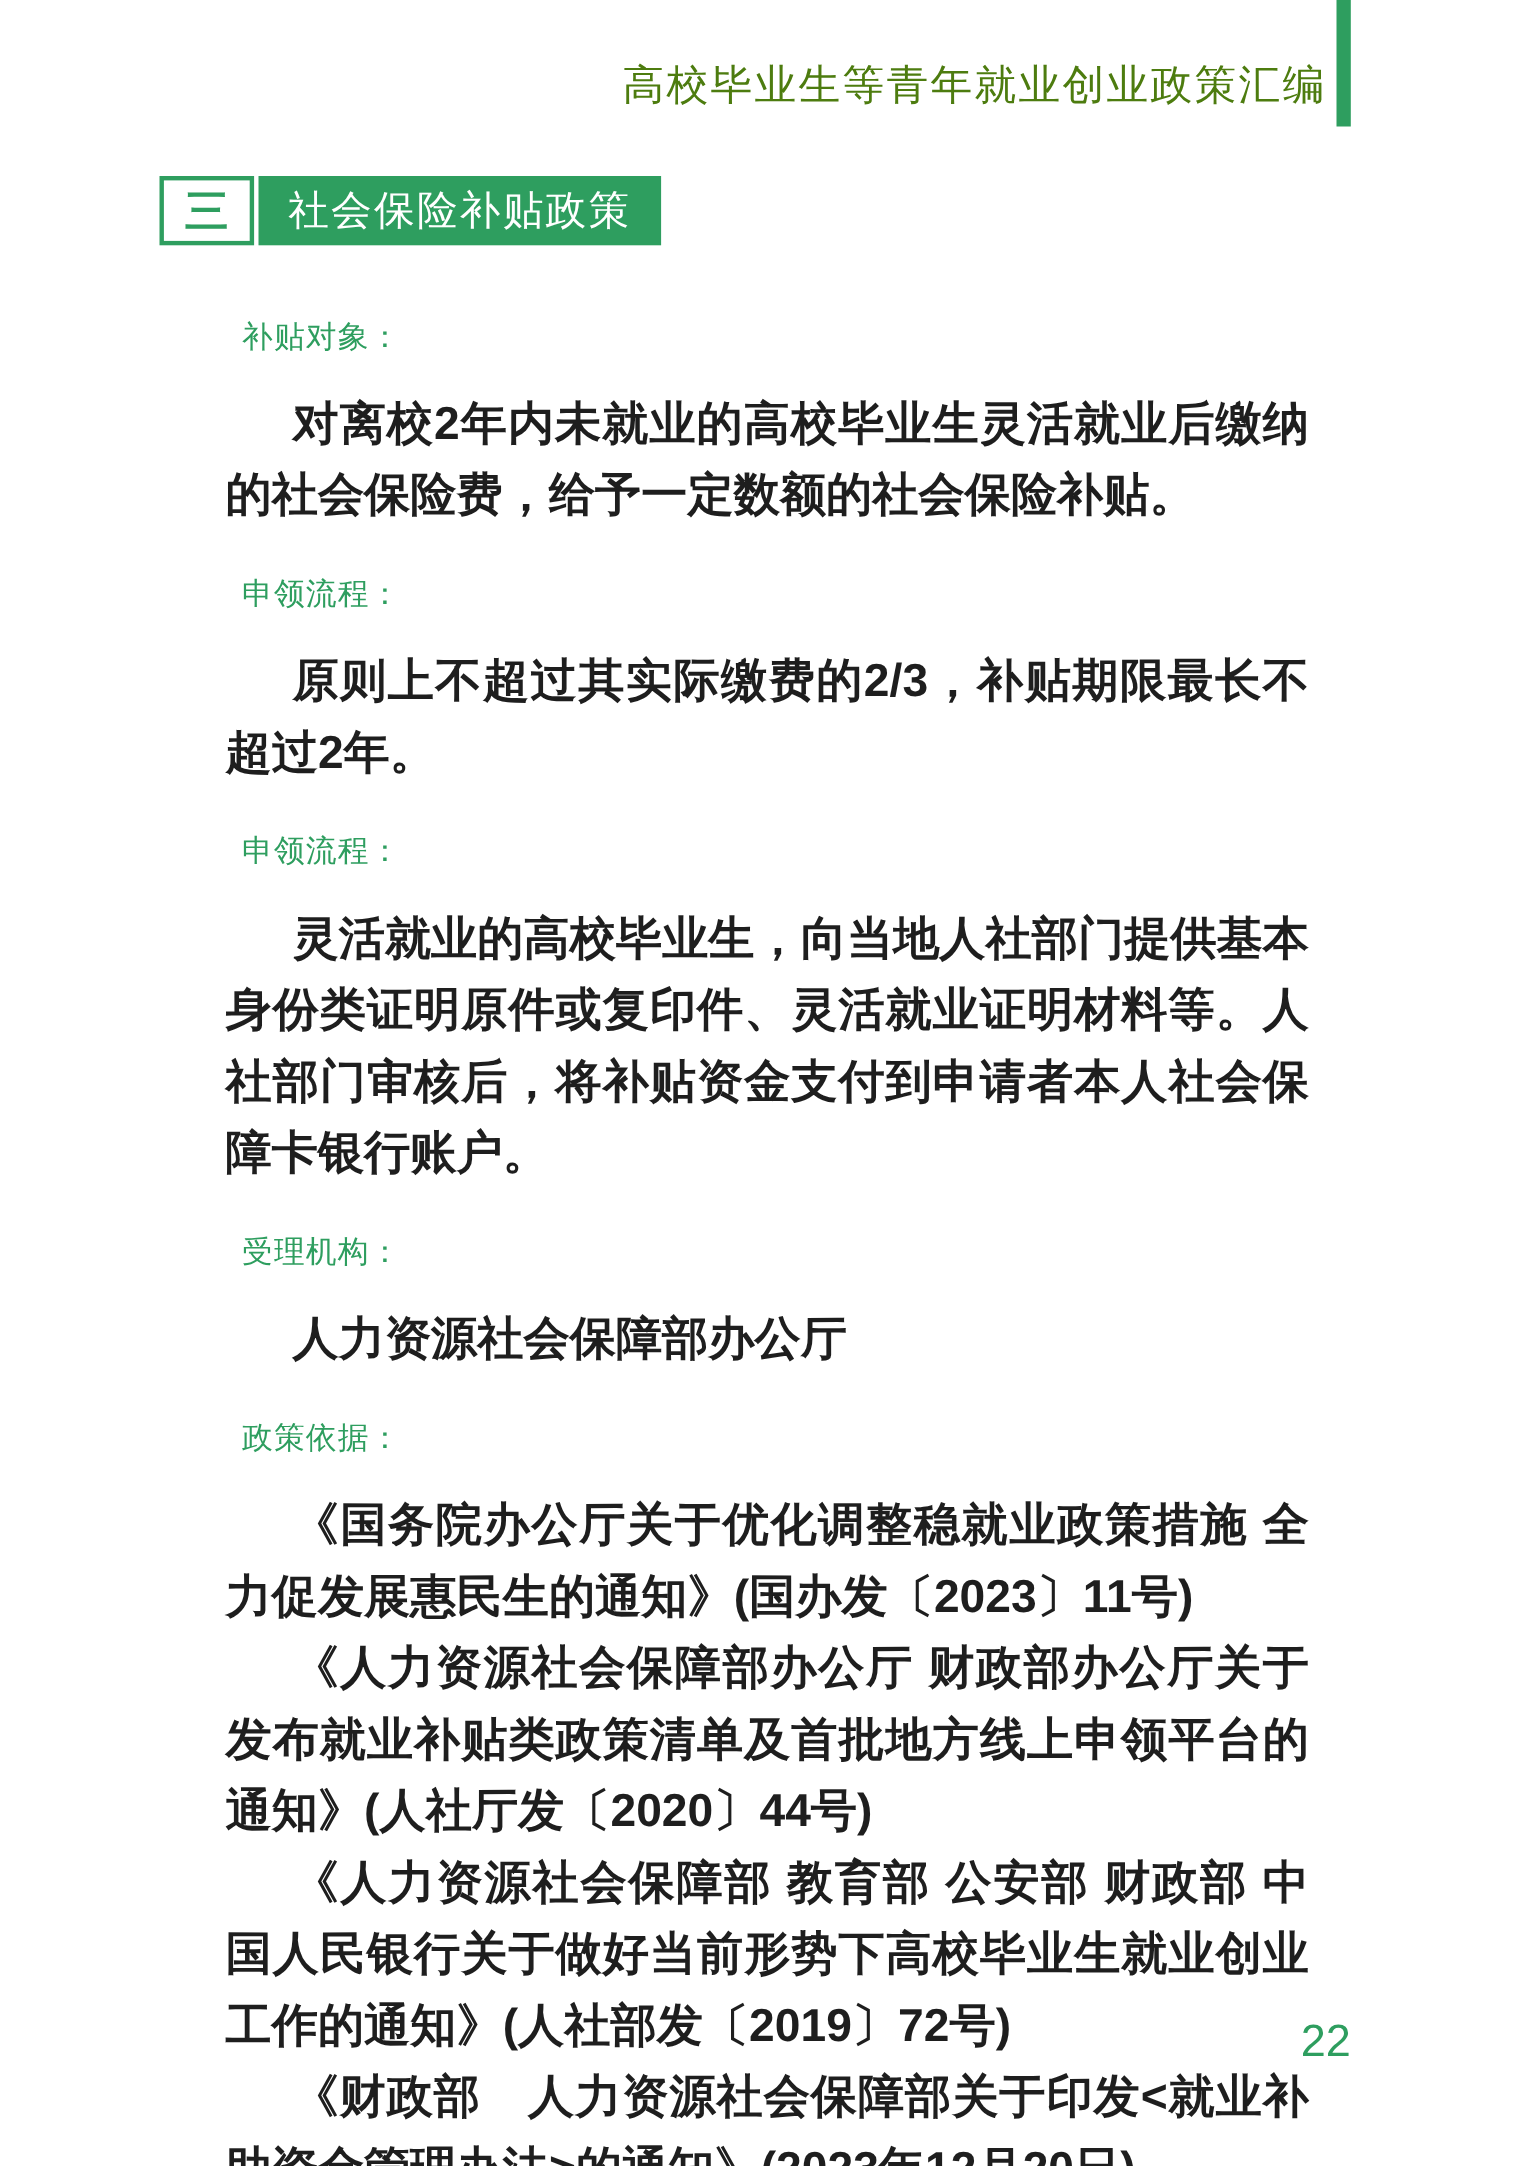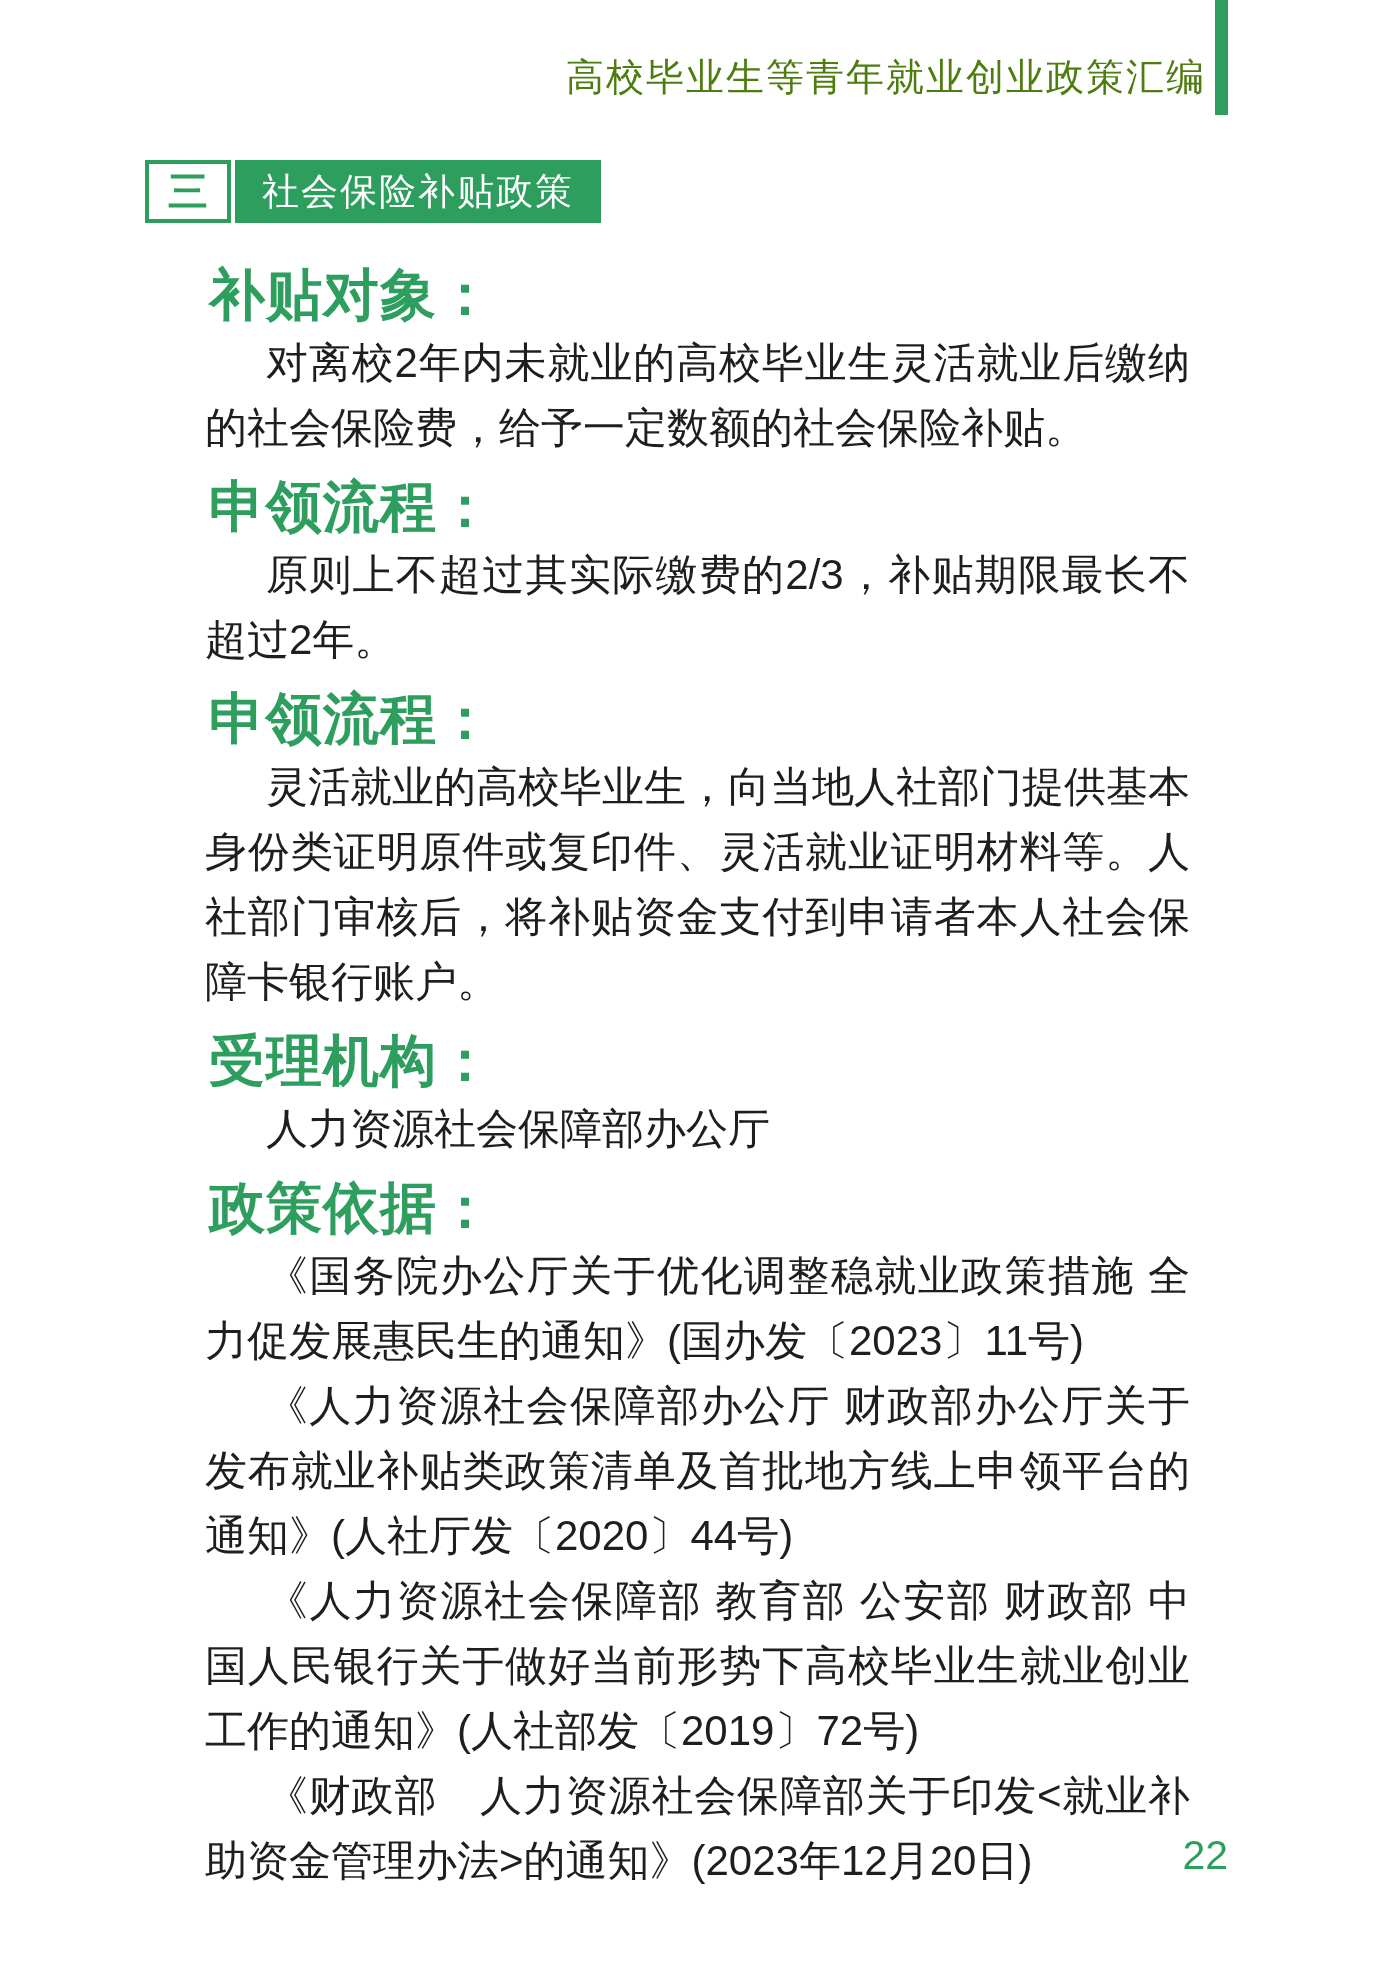--- a/index.html
+++ b/index.html
@@ -71,34 +71,34 @@
     justify-content: center;
   }
   
   .content {
     position: absolute;
     left: 205px;
     top: 248px;
     width: 985px;
   }
   .block-heading {
-    margin: 4px;
+    margin: 15px;
     padding-top: 12px;
     color: #2E9E5F;
-    font-size: 56px;
+    font-size: 28px;
     line-height: 62px;
-    font-weight: bold;
+    font-weight: normal;
     letter-spacing: 1px;
   }
   .block p {
     margin: 0;
     color: #1e1e1e;
     font-size: 42px;
     line-height: 65px;
-    font-weight: 400;
+    font-weight: 700;
     text-align: justify;
     text-indent: 1.45em;
     letter-spacing: 0;
   }
   
   .page-number {
     position: absolute;
     top: 1832px;
     right: 158px;
     color: #2E9E5F;

